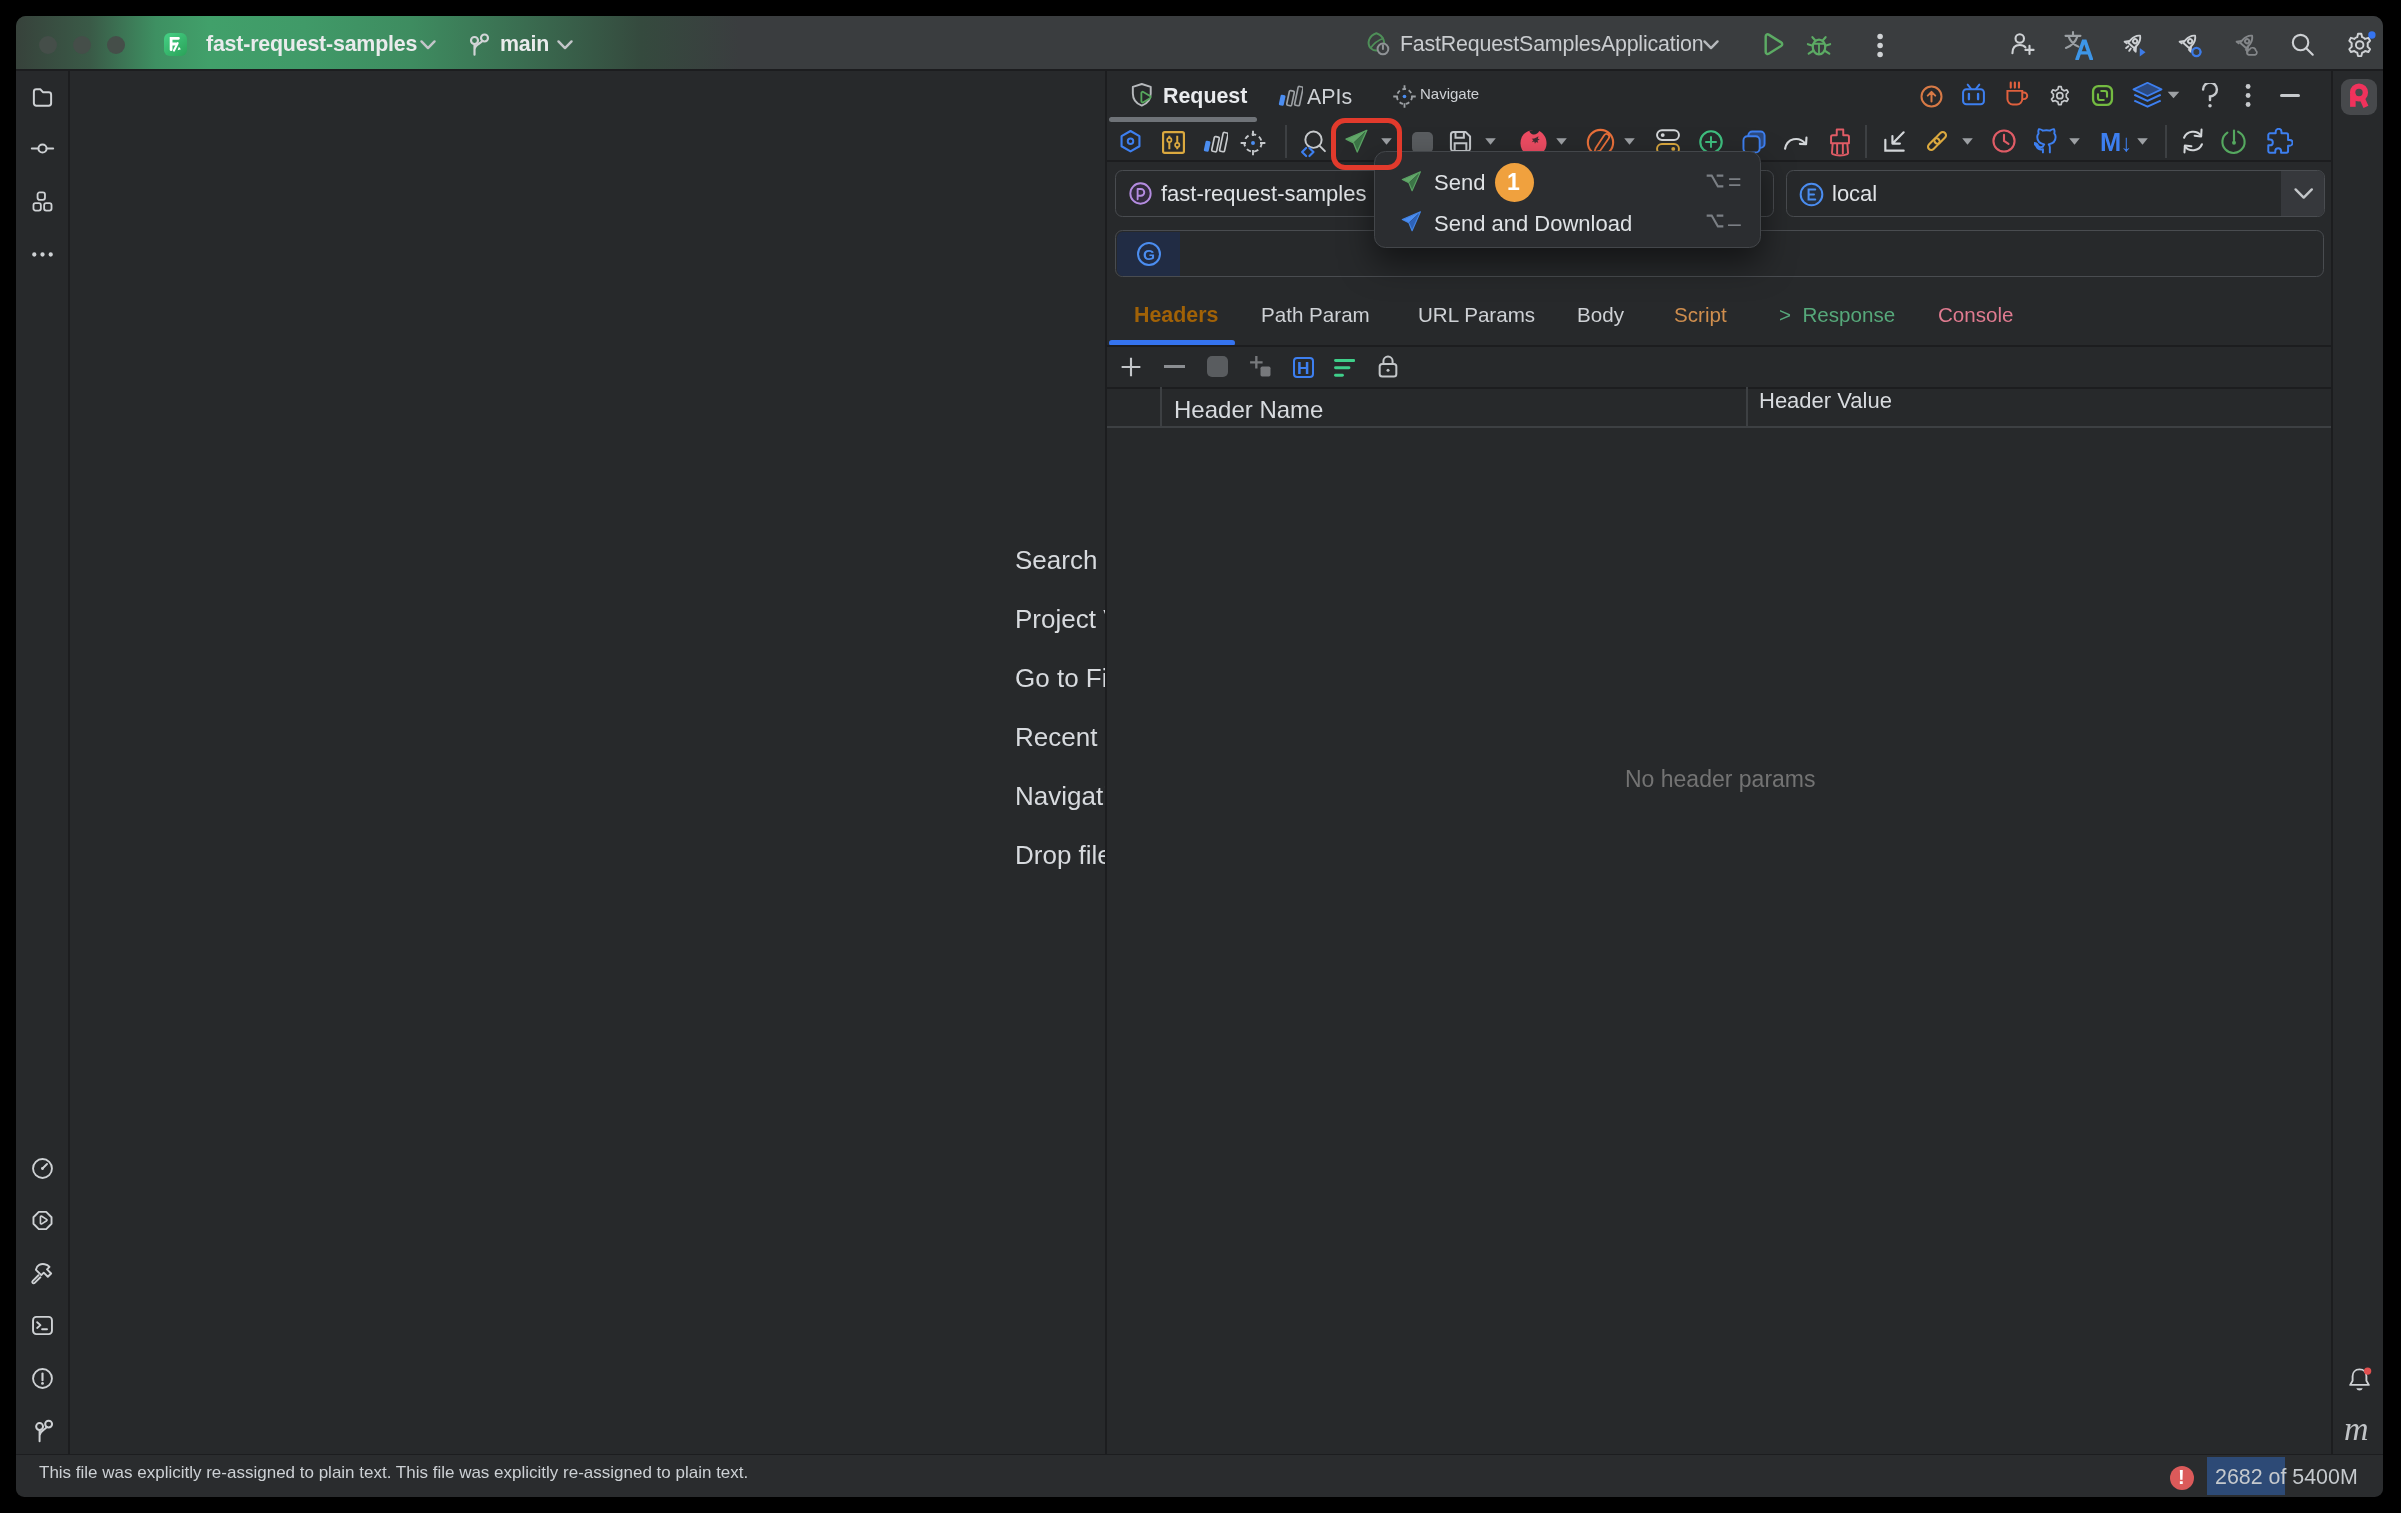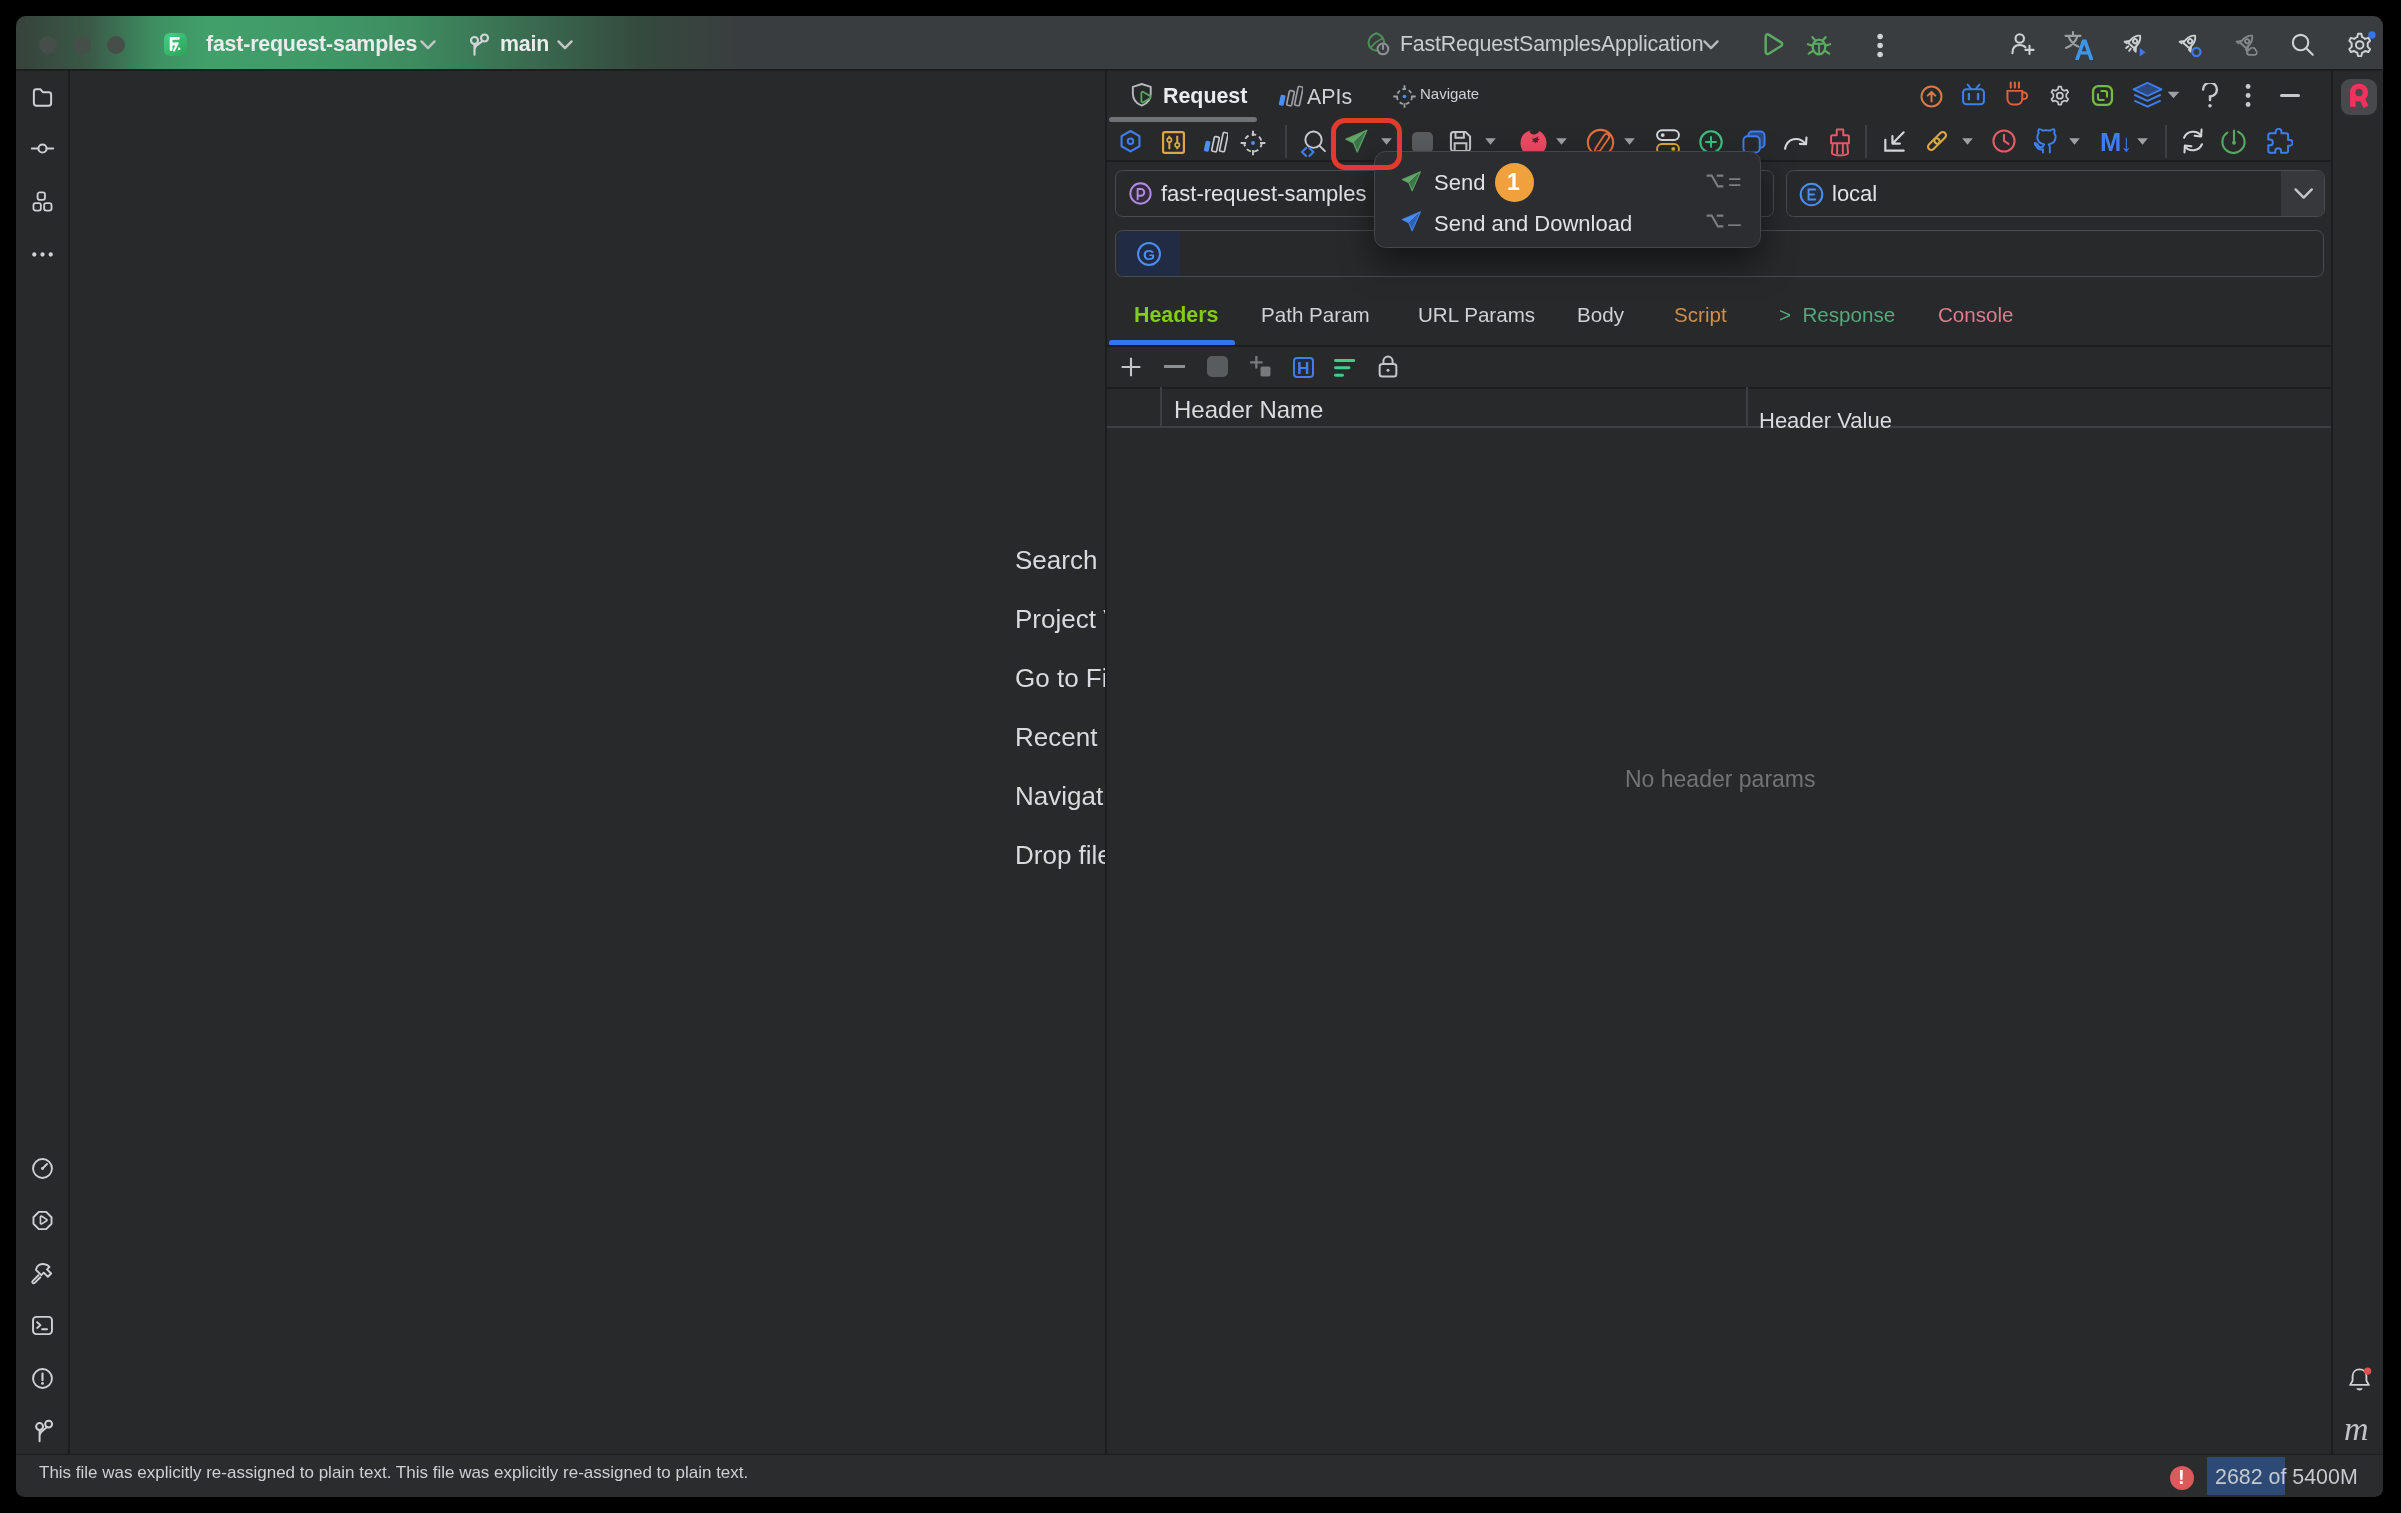--- a/index.html
+++ b/index.html
@@ -392,21 +392,21 @@
     <path d="M3 3 L13 13 L23 3" stroke="#c3c6c9" stroke-width="3" fill="none" stroke-linecap="round" stroke-linejoin="round"></path>
   </svg>
 
 <div class="a box" style="left:1115px;top:230px;width:1209px;height:47px"></div>
 <div class="a" style="left:1117px;top:232px;width:63px;height:44px;border-radius:5.8px 0 0 5.8px;background:#212c44"></div>
 <svg class="a" style="left:1136px;top:241px" width="26" height="26" viewBox="0 0 32 32">
  <circle cx="16" cy="16" r="13.5" stroke="#4b8df0" stroke-width="2.5" fill="none"></circle>
  <text x="16" y="23" text-anchor="middle" font-family="Liberation Sans" font-size="19" font-weight="700" fill="#4b8df0">G</text>
 </svg>
 
-<div class="a" style="left:1134px;top:303px;font-size:21.4px;font-weight:600;color:#84cc16">Headers</div>
+<div class="a" style="left:1134px;top:303px;font-size:21.4px;font-weight:600;color:#a16207">Headers</div>
 <div class="a tabt" style="left:1261px;top:303px">Path Param</div>
 <div class="a tabt" style="left:1418px;top:303px">URL Params</div>
 <div class="a tabt" style="left:1577px;top:303px">Body</div>
 <div class="a" style="left:1674px;top:303px;font-size:20.6px;color:#cf8e4e">Script</div>
 <div class="a" style="left:1779px;top:303px;font-size:20.6px;color:#56a87a">&gt;&nbsp;&nbsp;Response</div>
 <div class="a" style="left:1938px;top:303px;font-size:20.6px;color:#e07b90">Console</div>
 <div class="a" style="left:1109px;top:340px;width:126px;height:5.8px;border-radius:2.9px;background:#3574f0"></div>
 
 <div class="a hline" style="left:1107px;top:345px;width:1224px"></div>
 <div class="a hline" style="left:1107px;top:387px;width:1224px"></div>
@@ -429,21 +429,21 @@
 <svg class="a" style="left:1378px;top:354px" width="20" height="25" viewBox="0 0 24 30">
  <rect x="2" y="12" width="20" height="15" rx="3" stroke="#c3c6c9" stroke-width="2.4" fill="none"></rect>
  <path d="M6.5 12 V8.5 a5.5 5.5 0 0 1 11 0 V12" stroke="#c3c6c9" stroke-width="2.4" fill="none"></path>
  <circle cx="12" cy="19.5" r="1.8" fill="#c3c6c9"></circle>
 </svg>
 
 <div class="a" style="left:1160px;top:387px;width:1.6px;height:39px;background:#3d4043"></div>
 <div class="a" style="left:1746px;top:387px;width:1.6px;height:39px;background:#3d4043"></div>
 <div class="a" style="left:1107px;top:426px;width:1224px;height:1.6px;background:#3d4043"></div>
 <div class="a" style="left:1174px;top:396px;font-size:24px;color:#d8dbdf">Header Name</div>
-<div class="a" style="left:1759px;top:408px;font-size:22px;color:#d8dbdf">Header Value</div>
+<div class="a" style="left:1759px;top:388px;font-size:22px;color:#d8dbdf">Header Value</div>
 <div class="a" style="left:1625px;top:766px;font-size:23px;color:#737373">No header params</div>
 
 <div class="a" style="left:1374px;top:151px;width:387px;height:97px;background:#2b2d30;border:1.6px solid #43464a;border-radius:11.5px;box-shadow:0 15px 33px rgba(0,0,0,.5)"></div>
 <svg class="a" style="left:1398px;top:169px" width="26" height="26" viewBox="0 0 36 36">
  <path d="M31 4 L6 14.5 L15 19 Z" fill="#63a86a"></path>
  <path d="M31 4 L15 19 L19.5 30 Z" fill="#3c7547"></path>
  <path d="M31 4 L6 14.5 L15 19 L19.5 30 Z" stroke="#5aa263" stroke-width="1.6" fill="none" stroke-linejoin="round"></path>
 </svg>
 <div class="a" style="left:1434px;top:170px;font-size:22px;color:#dfe2e5">Send</div>
 <div class="a" style="left:1495px;top:163px;width:39px;height:39px;border-radius:50%;background:#f0a13e"></div>

